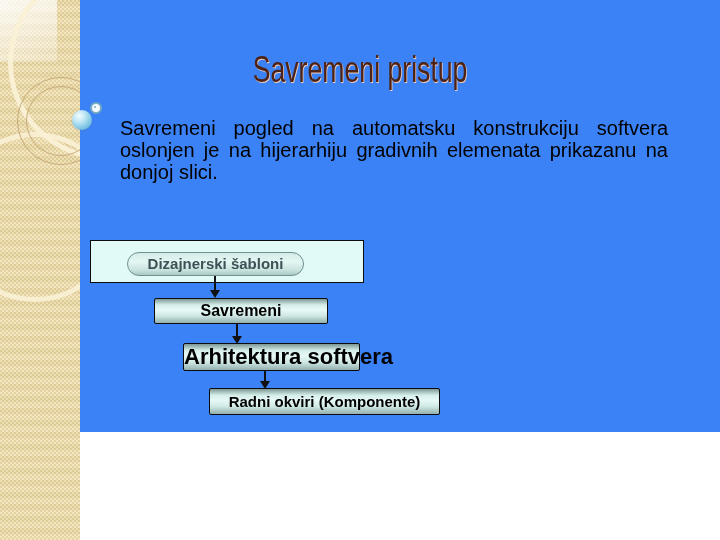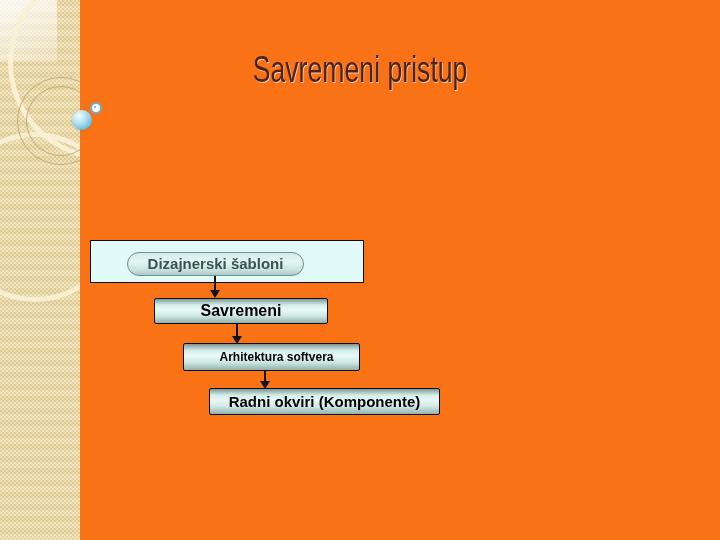--- a/index.html
+++ b/index.html
@@ -1,20 +1,20 @@
 <!DOCTYPE html>
 <html><head>
 <meta charset="utf-8">
 <style>
   html,body{margin:0;padding:0;}
   body{
     width:720px;height:540px;overflow:hidden;background:#ffffff;
     font-family:"Liberation Sans", sans-serif;position:relative;
   }
-  .slide{position:absolute;inset:0;width:720px;height:540px;background:#f97316;}
+  .slide{position:absolute;inset:0;width:720px;height:432px;background:#3b82f6;}
 
   
   .band{
     position:absolute;left:0;top:0;width:80px;height:540px;overflow:hidden;
     background-color:#ead9a8;
     background-image:
       repeating-linear-gradient(0deg, rgba(255,255,255,0.10) 0 6px, rgba(0,0,0,0.02) 6px 12px),
       conic-gradient(#e2cd94 25%, #f0e3bc 0 50%, #e2cd94 0 75%, #f0e3bc 0);
     background-size:auto, 4px 4px;
   }
@@ -68,21 +68,21 @@
     background:linear-gradient(180deg,#7d9894 0%, #d5eeea 25%, #e7f9f6 45%, #cfe8e4 70%, #93b0ac 100%);
     font-weight:700;color:#000;text-align:center;white-space:nowrap;
   }
   .node-inner{
     position:absolute;left:127px;top:252px;width:177px;height:24px;line-height:22px;
     box-sizing:border-box;border:1px solid #6f9191;border-radius:12px;
     background:linear-gradient(180deg,#d3ece8 0%, #e4f7f3 40%, #c6e0dc 80%, #a9c8c4 100%);
     font-weight:700;font-size:15px;color:#3e5156;text-align:center;white-space:nowrap;
   }
   .node-1{left:154px;top:298px;width:174px;height:26px;line-height:24px;font-size:16px;}
-  .node-2{left:183px;top:343px;width:177px;height:28px;line-height:26px;font-size:12px;padding-left:10px;}
+  .node-2{left:183px;top:343px;width:177px;height:28px;line-height:26px;font-size:22px;}
   .node-3{left:209px;top:388px;width:231px;height:27px;line-height:25px;font-size:15px;}
 
   .arrow{position:absolute;width:10px;}
   .arrow::before{
     content:"";position:absolute;left:4px;top:0;bottom:7px;width:2px;background:#111;
   }
   .arrow::after{
     content:"";position:absolute;left:0;bottom:0;width:0;height:0;
     border-left:5px solid transparent;border-right:5px solid transparent;
     border-top:8px solid #111;
@@ -101,20 +101,21 @@
     <div class="circle cream1"></div>
     <div class="circle cream2"></div>
     <div class="circle tan-outer"></div>
     <div class="circle tan-inner"></div>
   </div>
   <div class="sphere"></div>
   <div class="mini-ring"></div>
 
   <h1 class="title"><span class="squeeze">Savremeni pristup</span></h1>
 
+  <p class="body-text">Savremeni pogled na automatsku konstrukciju softvera oslonjen je na hijerarhiju gradivnih elemenata prikazanu na donjoj slici.</p>
 
   <div>
     <div class="outer-box"></div>
     <div class="node-inner">Dizajnerski šabloni</div>
 
     <div class="arrow arrow-1"></div>
     <div class="node node-1">Savremeni</div>
 
     <div class="arrow arrow-2"></div>
     <div class="node node-2">Arhitektura softvera</div>

